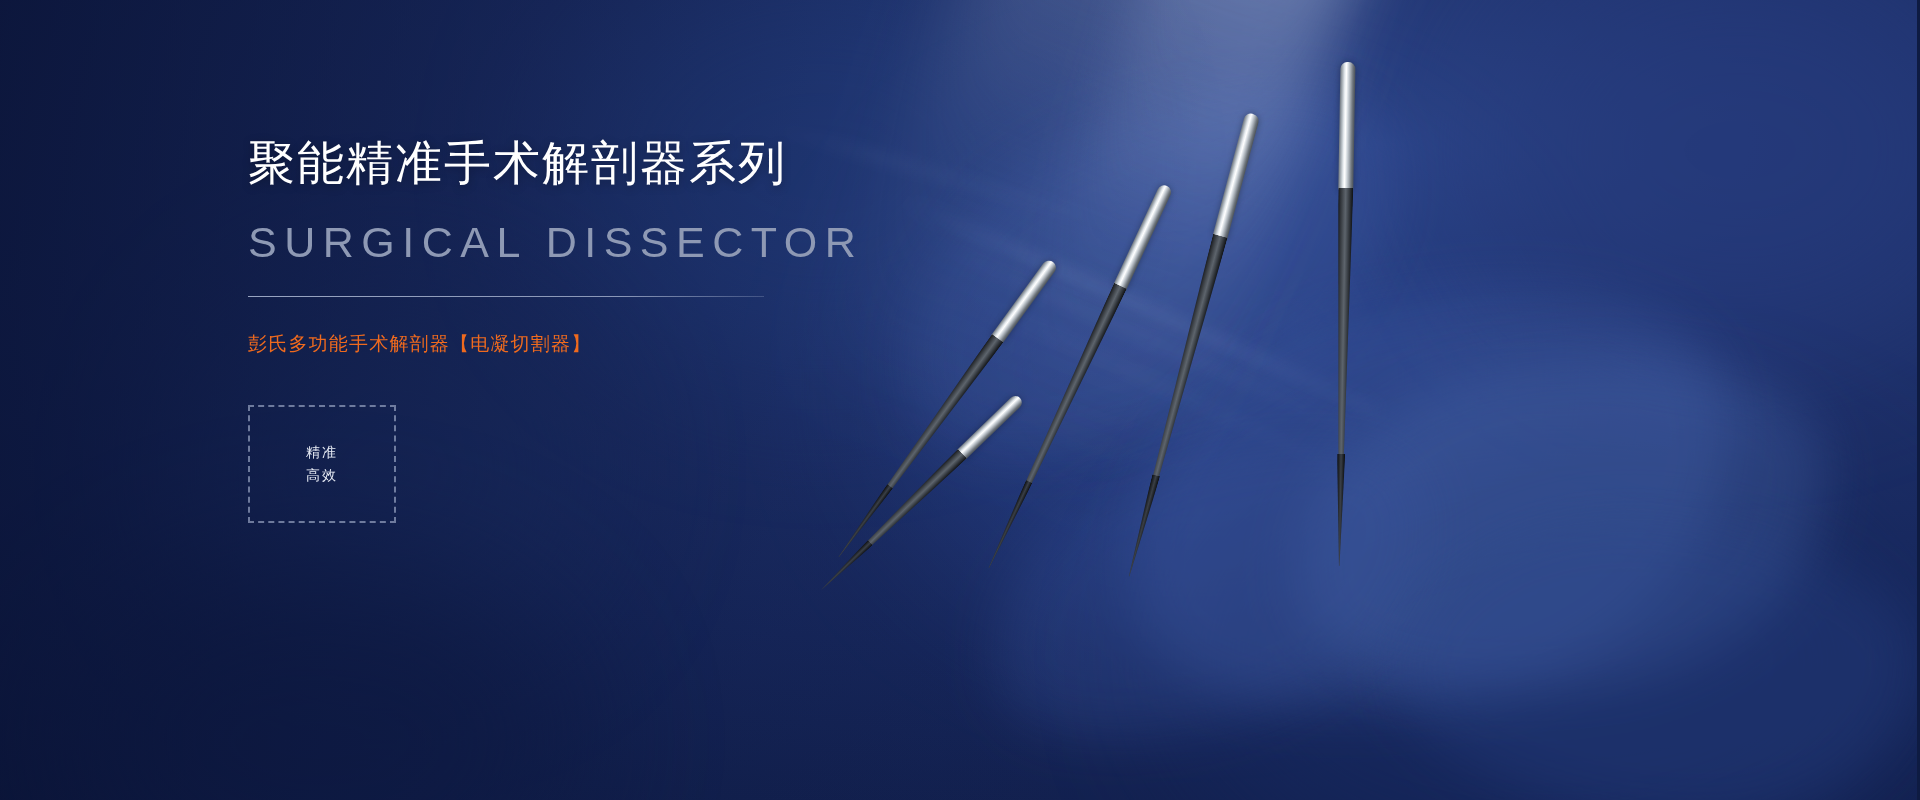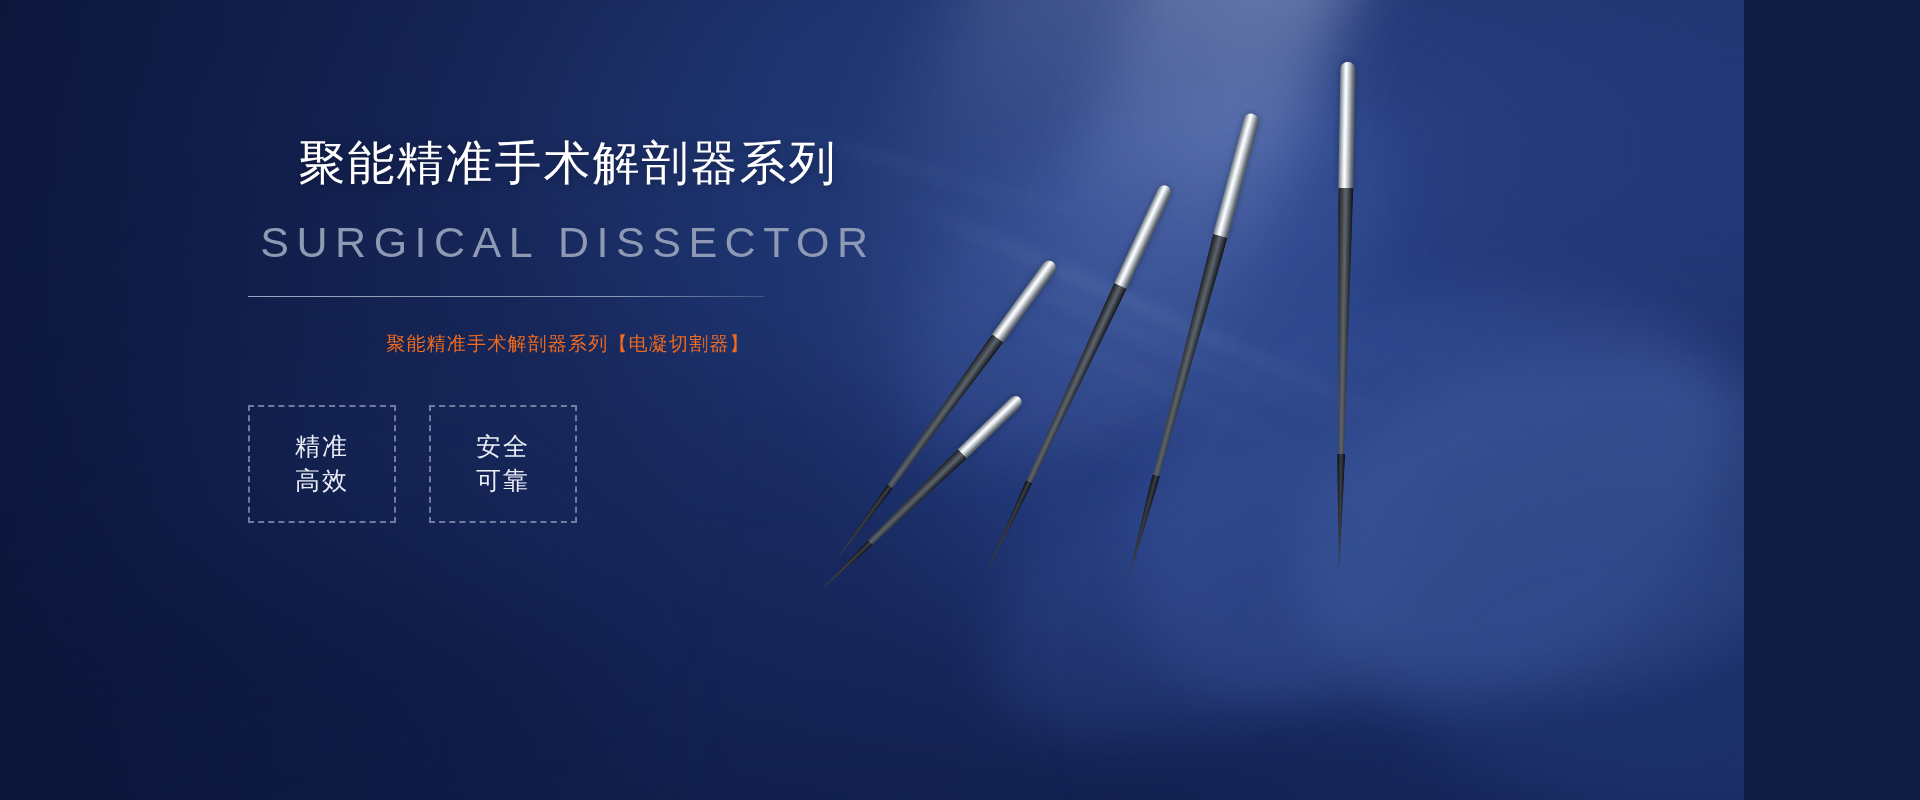--- a/index.html
+++ b/index.html
@@ -6,25 +6,24 @@
   html, body {
     width: 1920px; height: 800px;
     overflow: hidden;
     background: #0e1b42;
     font-family: "Liberation Sans", "DejaVu Sans", sans-serif;
   }
 
   
   .banner {
     position: relative;
-    width: 1744px;
+    width: 1917px;
     height: 800px;
     overflow: hidden;
     background: #7f1d1d;
-    text-align: center;
   }
 
   
   .bg-base {
     position: absolute; inset: 0;
     background:
       radial-gradient(150% 120% at 72% 18%, #2b4386 0%, #1d2f68 32%, #16265a 55%, #101d48 80%, #0c1638 100%);
   }
   
   .bg-left-dark {
@@ -148,21 +147,21 @@
     flex-direction: column;
     align-items: center;
     justify-content: center;
     gap: 9px;
     border: 2px dashed rgba(168,180,208,0.62);
   }
   .feature-box.accent {
     border-color: rgba(255,255,255,0.96);
   }
   .feature-line {
-    font-size: 25px;
+    font-size: 14px;
     letter-spacing: 2px;
     color: #e9edf6;
     line-height: 1;
   }
   .feature-box.accent .feature-line { color: #ffffff; }
 
   
   .instruments {
     position: absolute;
     left: 0; top: 0;
@@ -273,31 +272,27 @@
   </div>
 
   <div class="content">
 
     <div class="title-cn">聚能精准手术解剖器系列</div>
 
     <div class="title-en">SURGICAL DISSECTOR</div>
 
     <div class="divider"></div>
 
-    <div class="subtitle">聚能精准手术解剖器系列【电凝切割器】</div>
+    <div class="subtitle">彭氏多功能手术解剖器【电凝切割器】</div>
 
     <div class="features">
 
       <div class="feature-box">
         <div class="feature-line">精准</div>
         <div class="feature-line">高效</div>
       </div>
 
 
-      <div class="feature-box">
-        <div class="feature-line">安全</div>
-        <div class="feature-line">可靠</div>
-      </div>
 
     </div>
   </div>
 
 </div>
 
 </body></html>

